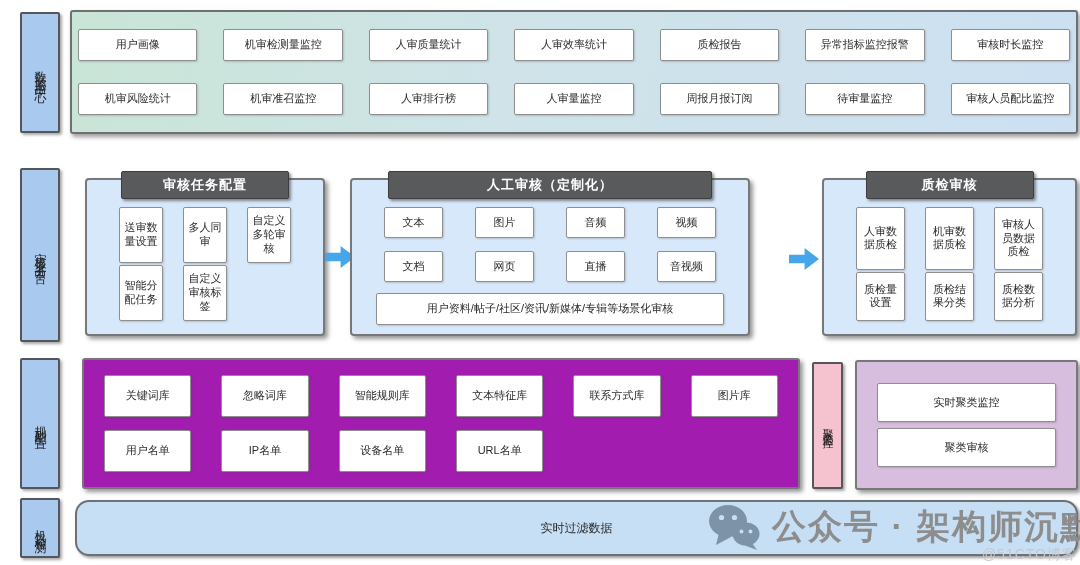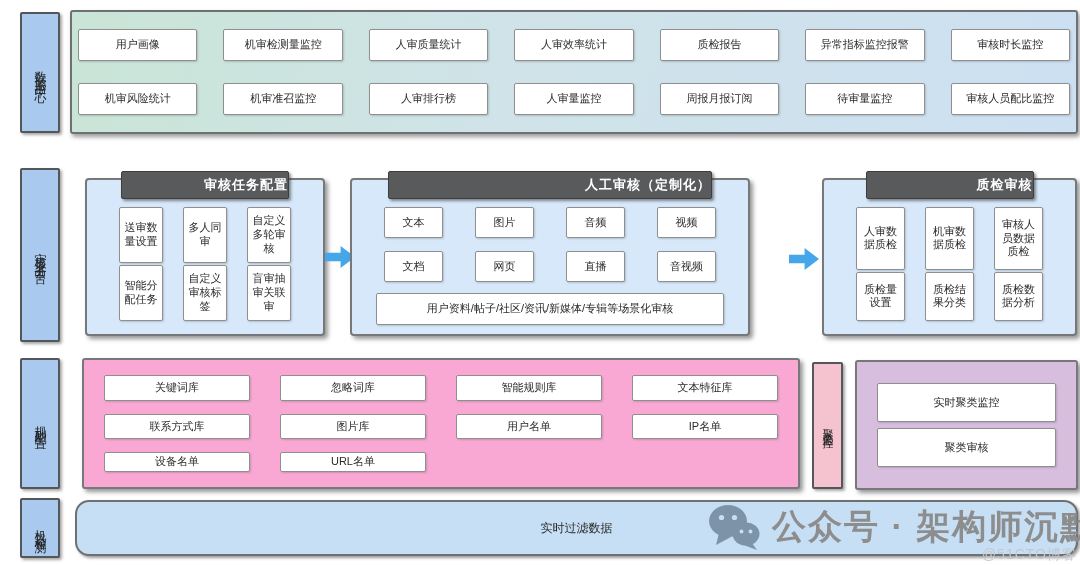--- a/index.html
+++ b/index.html
@@ -38,21 +38,21 @@
   }
   
   .panel{
     position:absolute;top:178px;height:158px;background:#d6e8fa;
     border:2px solid #77787a;border-radius:4px;
     box-shadow:3px 3px 4px rgba(50,50,50,.5);box-sizing:border-box;
   }
   .panel-tab{
     position:absolute;top:-9px;left:50%;transform:translateX(-50%);
     background:#595a5c;color:#ffffff;font-weight:bold;font-size:13px;
-    padding:4px 0;text-align:right;border:1px solid #3e3e40;border-radius:2px;
+    padding:4px 0;text-align:center;border:1px solid #3e3e40;border-radius:2px;
     box-shadow:2px 2px 3px rgba(50,50,50,.55);letter-spacing:1px;
   }
   #panelA{left:85px;width:240px}
   #panelA .panel-tab{width:166px}
   #panelC{left:822px;width:255px}
   #panelC .panel-tab{width:166px}
   .grid2x3{
     display:grid;grid-template-columns:1fr 1fr 1fr;gap:2px 20px;
     padding:27px 32px 13px;height:100%;box-sizing:border-box;
   }
@@ -68,23 +68,23 @@
   .arrow{
     position:absolute;width:30px;height:24px;background:#45a7ea;
     clip-path:polygon(0 32%,52% 32%,52% 4%,100% 50%,52% 96%,52% 68%,0 68%);
     filter:drop-shadow(1px 1px 1px rgba(0,0,0,.4));
   }
   #arrow1{left:325px;top:245px}
   #arrow2{left:789px;top:247px}
   
   .rules{
     position:absolute;left:82px;top:358px;width:718px;height:131px;
-    background:#f9a8d4;border:2px solid #77787a;border-radius:3px;
+    background:#a21caf;border:2px solid #77787a;border-radius:3px;
     box-shadow:3px 3px 4px rgba(50,50,50,.5);
-    display:grid;grid-template-columns:repeat(4,1fr);grid-template-rows:1fr 1fr;
+    display:grid;grid-template-columns:repeat(6,1fr);grid-template-rows:1fr 1fr;
     gap:13px 30px;padding:15px 20px;box-sizing:border-box;
   }
   #clusterLabel{
     position:absolute;left:812px;top:362px;width:31px;height:127px;
     background:#f5c3cf;border:2px solid #55565a;border-radius:2px;
     box-shadow:2px 2px 3px rgba(60,60,60,.45);
     display:flex;align-items:center;justify-content:center;
     writing-mode:vertical-rl;text-orientation:upright;
     font-size:11px;color:#1d1d1d;letter-spacing:3px;box-sizing:border-box;
   }
@@ -141,21 +141,20 @@
   </div>
 
   <div class="panel" id="panelA">
     <div class="panel-tab">审核任务配置</div>
     <div class="grid2x3">
       <div class="wbox">送审数量设置</div>
       <div class="wbox">多人同审</div>
       <div class="wbox">自定义多轮审核</div>
       <div class="wbox">智能分配任务</div>
       <div class="wbox">自定义审核标签</div>
-      <div class="wbox">盲审抽审关联审</div>
     </div>
   </div>
 
   <div class="arrow" id="arrow1"></div>
 
   <div class="panel" id="panelB">
     <div class="panel-tab">人工审核（定制化）</div>
     <div class="pb-grid">
       <div class="wbox">文本</div>
       <div class="wbox">图片</div>

